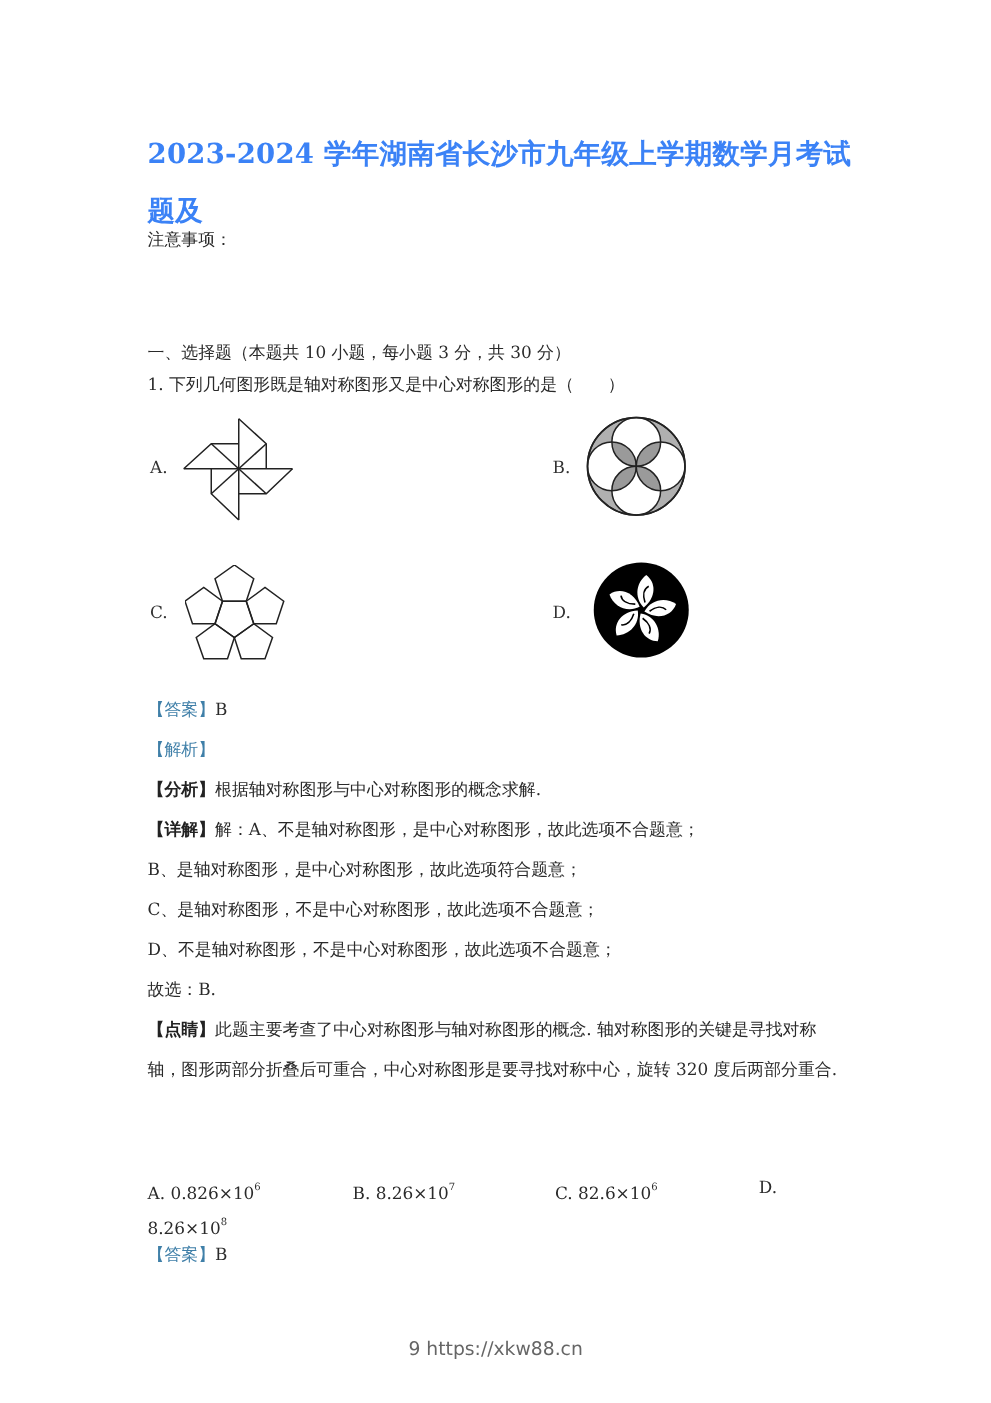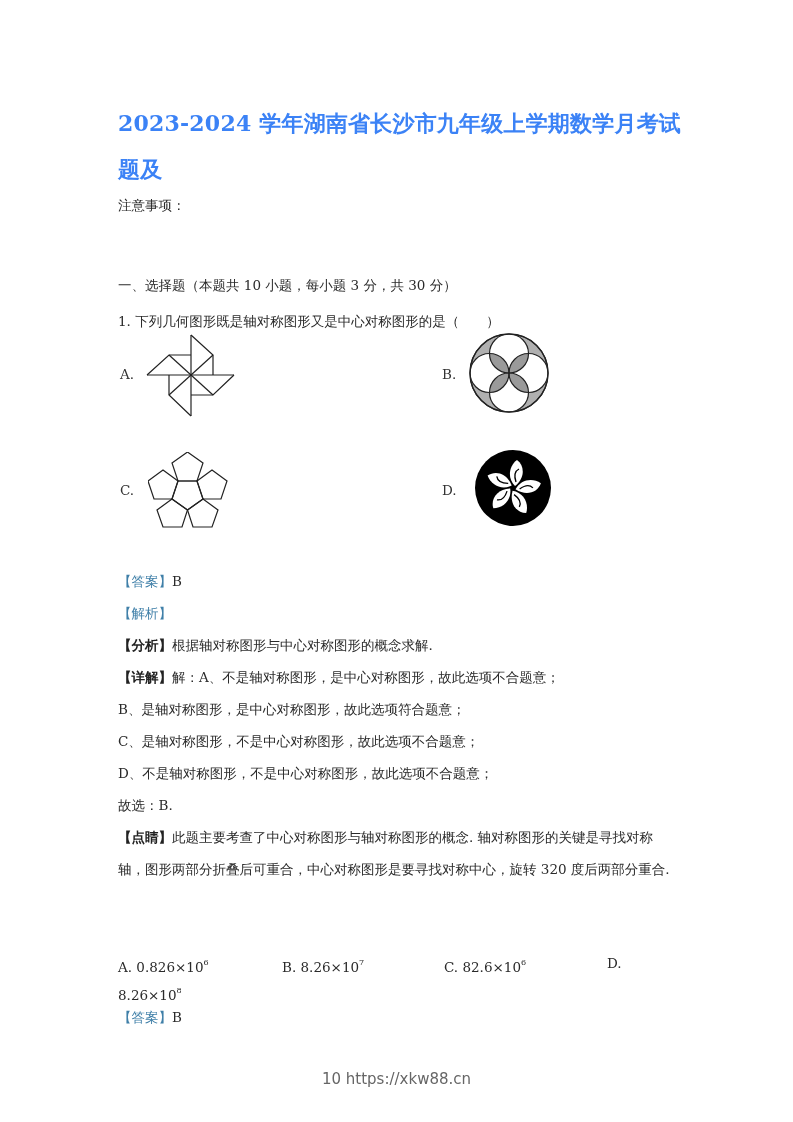--- a/index.html
+++ b/index.html
@@ -1,40 +1,40 @@
 <!DOCTYPE html>
 <html><head>
 <meta charset="utf-8">
 <style>
   html, body { margin: 0; padding: 0; background: #ffffff; }
   body { width: 793px; height: 1122px; position: relative; overflow: hidden;
          font-family: "DejaVu Serif", "Liberation Serif", serif; color: #222; }
   .page { position: absolute; left: 0; top: 0; width: 793px; height: 1122px; }
   .title { position: absolute; left: 118px; top: 100px; width: 580px;
            font-size: 22px; font-weight: bold; line-height: 46px; color: #3b82f6; letter-spacing: 0.2px; }
-  .line { position: absolute; left: 118px; font-size: 13.5px; line-height: 20px; white-space: nowrap; color: #2a2a2a; margin-top: 13px; }
+  .line { position: absolute; left: 118px; font-size: 13.5px; line-height: 20px; white-space: nowrap; color: #2a2a2a; }
   .blue { color: #3f7fa8; }
   .bold-br { font-weight: bold; color: #222; }
   .fig { position: absolute; }
   .opt-label { position: absolute; font-size: 13.5px; color: #333; }
   sup { font-size: 8px; vertical-align: 7px; }
   .footer { position: absolute; top: 1070px; left: 0; width: 793px; text-align: center;
             font-family: "DejaVu Sans", "Liberation Sans", sans-serif; font-size: 15px; color: #666; }
 </style>
 </head>
 <body>
 
 <div class="page">
 
   <div class="title">
     <div>2023-2024 学年湖南省长沙市九年级上学期数学月考试题及</div>
   </div>
 
   <div class="line" style="top:182px">注意事项：</div>
-  <div class="line" style="top:262px">一、选择题（本题共 10 小题，每小题 3 分，共 30 分）</div>
+  <div class="line" style="top:272px">一、选择题（本题共 10 小题，每小题 3 分，共 30 分）</div>
   <div class="line" style="top:298px">1. 下列几何图形既是轴对称图形又是中心对称图形的是（　　）</div>
 
   <div class="opt-label" style="left:120px; top:366px;">A.</div>
   <svg class="fig" style="left:140px; top:330px;" width="100" height="92" viewBox="140 330 100 92">
     <g fill="none" stroke="#222" stroke-width="1.2">
       <line x1="191" y1="335" x2="191" y2="416"></line>
       <line x1="147" y1="375" x2="234" y2="375"></line>
       <line x1="169" y1="355" x2="213" y2="395"></line>
       <line x1="213" y1="355" x2="169" y2="395"></line>
       <polyline points="191,335 213,355 213,375"></polyline>
@@ -141,14 +141,14 @@
   </div>
   <div class="line" style="top:940px; left:607px;">D.</div>
   <div class="line" style="top:968px">
     <span>8.26×10</span><sup>8</sup>
   </div>
 
   <div class="line" style="top:994px">
     <span class="blue">【答案】</span><span>B</span>
   </div>
 
-  <div class="footer">10 https://xkw88.cn</div>
+  <div class="footer">9 https://xkw88.cn</div>
 </div>
 
 </body></html>

